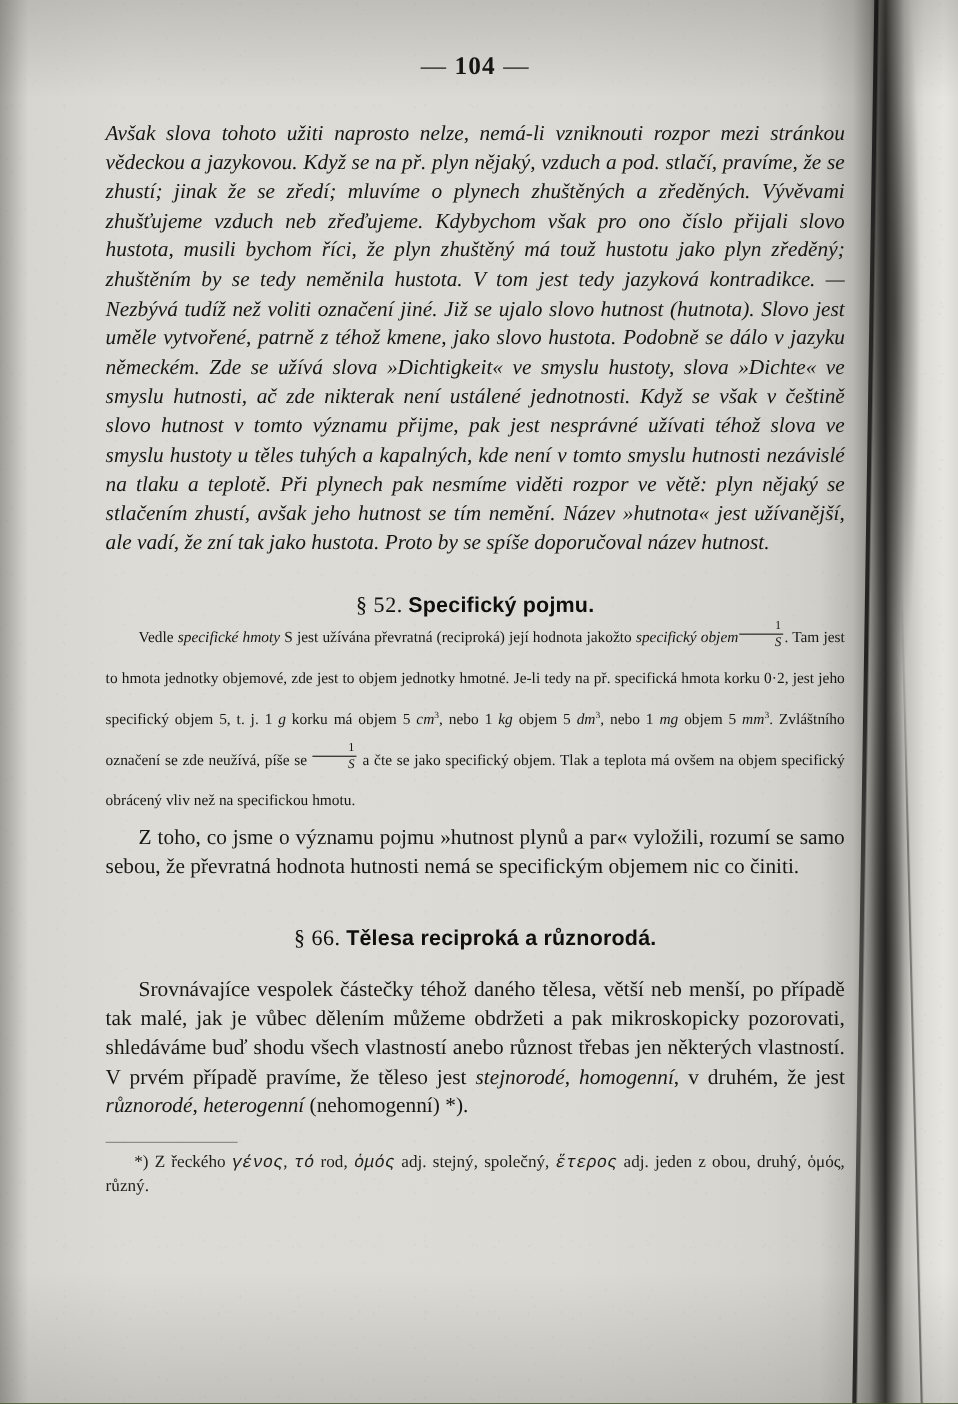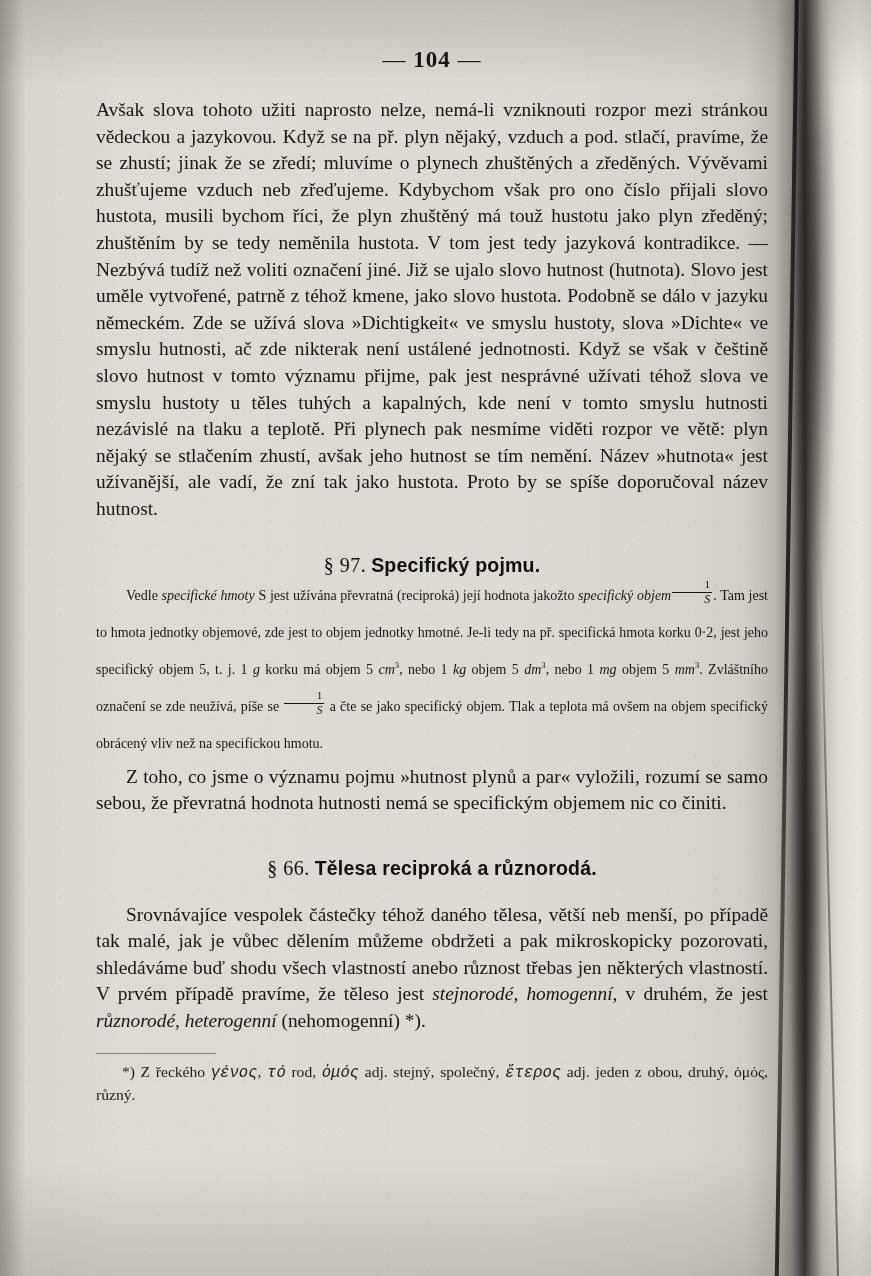--- a/index.html
+++ b/index.html
@@ -113,21 +113,21 @@
 
   p.body {
     margin: 0;
     font-size: 19.4px;
     line-height: 26.6px;
     text-align: justify;
     text-justify: inter-word;
     color: #1b1916;
     -webkit-font-smoothing: antialiased;
   }
-  #para-1 { margin-top: 24px; }
+  #para-1 { margin-top: 36px; font-style: italic; }
   .indent { text-indent: 30px; }
   i, em { font-style: italic; }
 
   h2.section-head {
     margin: 0;
     text-align: center;
     font-size: 20px;
     font-weight: normal;
     color: #141210;
   }
@@ -223,21 +223,21 @@
       <span class="dash">—</span>
       <span>104</span>
       <span class="dash">—</span>
     </div>
 
     <p class="body" id="para-1">
       <span>Avšak slova tohoto užiti naprosto nelze, nemá-li vzniknouti rozpor mezi stránkou vědeckou a jazykovou. Když se na př. plyn nějaký, vzduch a pod. stlačí, pravíme, že se zhustí; jinak že se zředí; mluvíme o plynech zhuštěných a zředěných. Vývěvami zhušťujeme vzduch neb zřeďujeme. Kdybychom však pro ono číslo přijali slovo hustota, musili bychom říci, že plyn zhuštěný má touž hustotu jako plyn zředěný; zhuštěním by se tedy neměnila hustota. V tom jest tedy jazyková kontradikce. — Nezbývá tudíž než voliti označení jiné. Již se ujalo slovo hutnost (hutnota). Slovo jest uměle vytvořené, patrně z téhož kmene, jako slovo hustota. Podobně se dálo v jazyku německém. Zde se užívá slova »Dichtigkeit« ve smyslu hustoty, slova »Dichte« ve smyslu hutnosti, ač zde nikterak není ustálené jednotnosti. Když se však v češtině slovo hutnost v tomto významu přijme, pak jest nesprávné užívati téhož slova ve smyslu hustoty u těles tuhých a kapalných, kde není v tomto smyslu hutnosti nezávislé na tlaku a teplotě. Při plynech pak nesmíme viděti rozpor ve větě: plyn nějaký se stlačením zhustí, avšak jeho hutnost se tím nemění. Název »hutnota« jest užívanější, ale vadí, že zní tak jako hustota. Proto by se spíše doporučoval název hutnost.</span>
     </p>
 
     <h2 class="section-head" id="head-65">
-      <span class="num">§ 97.</span>
+      <span class="num">§ 52.</span>
       <span class="title">Specifický pojmu.</span>
     </h2>
 
     <p class="body indent" id="para-65">
       <span>Vedle </span><i>specifické hmoty</i><span> S jest užívána převratná (reciproká) její hodnota jakožto </span><i>specifický objem</i><span class="frac"><span class="num-top">1</span><span class="bar"></span><span class="den">S</span></span><span>. Tam jest to hmota jednotky objemové, zde jest to objem jednotky hmotné. Je-li tedy na př. specifická hmota korku 0·2, jest jeho specifický objem 5, t. j. 1 </span><i>g</i><span> korku má objem 5 </span><i>cm</i><sup class="exp">3</sup><span>, nebo 1 </span><i>kg</i><span> objem 5 </span><i>dm</i><sup class="exp">3</sup><span>, nebo 1 </span><i>mg</i><span> objem 5 </span><i>mm</i><sup class="exp">3</sup><span>. Zvláštního označení se zde neužívá, píše se </span><span class="frac"><span class="num-top">1</span><span class="bar"></span><span class="den">S</span></span><span> a čte se jako specifický objem. Tlak a teplota má ovšem na objem specifický obrácený vliv než na specifickou hmotu.</span>
     </p>
 
     <p class="body indent" id="para-65b">
       <span>Z toho, co jsme o významu pojmu »hutnost plynů a par« vyložili, rozumí se samo sebou, že převratná hodnota hutnosti nemá se specifickým objemem nic co činiti.</span>
     </p>

